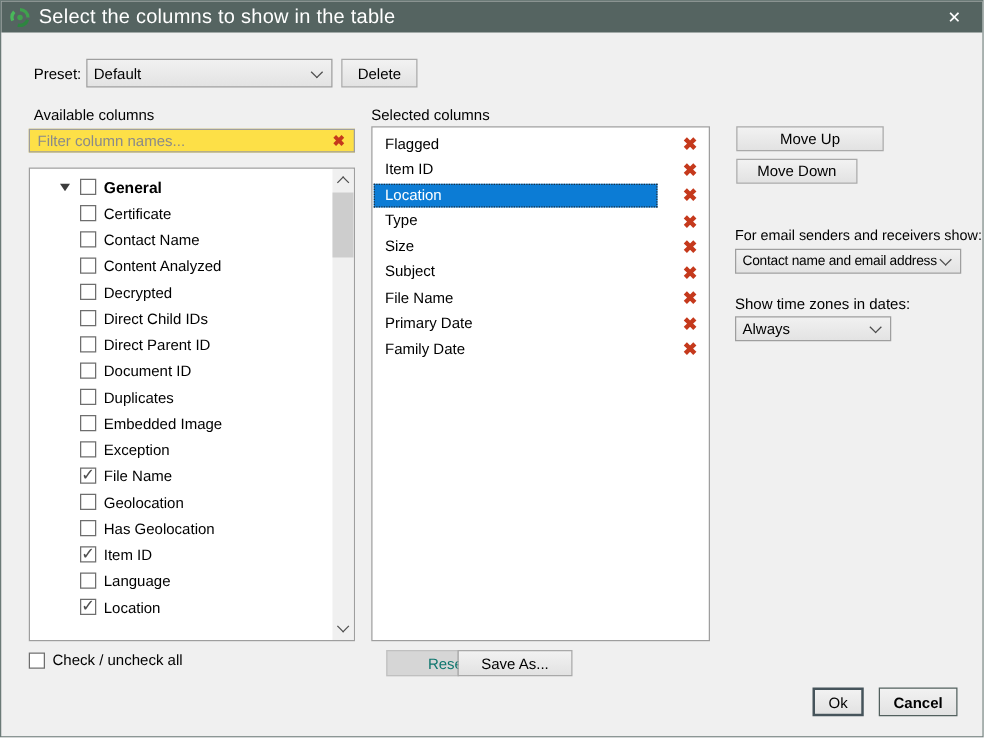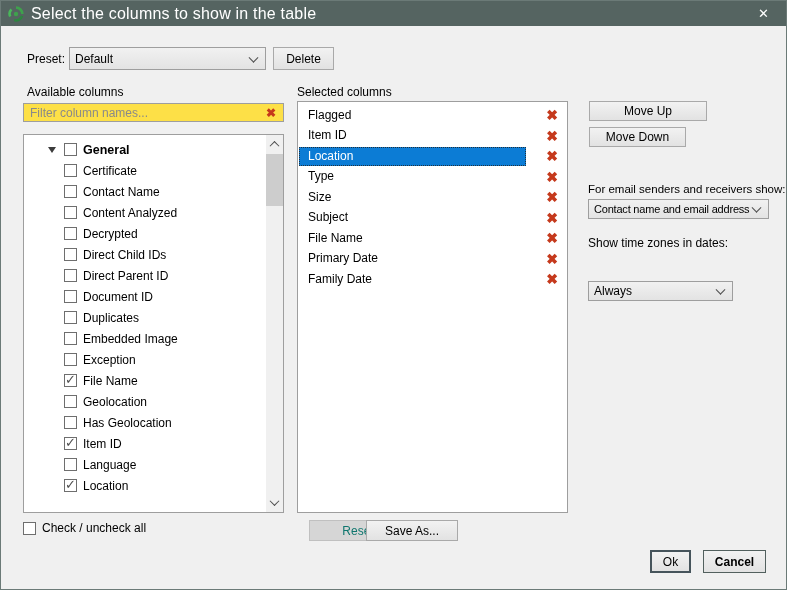--- a/index.html
+++ b/index.html
@@ -240,21 +240,21 @@
   <div class="btn" style="left:588px; top:100px; width:118px; height:20px;">Move Up</div>
   <div class="btn" style="left:588px; top:126px; width:97px; height:20px;">Move Down</div>
 
   <span class="label" style="left:587px; top:182px; font-size:11.5px;">For email senders and receivers show:</span>
   <div class="combo" style="left:587px; top:198px; width:181px; height:20px; font-size:11px; letter-spacing:-0.2px;">
     <span>Contact name and email address</span>
     <span class="chev"></span>
   </div>
 
   <span class="label" style="left:587px; top:235px;">Show time zones in dates:</span>
-  <div class="combo" style="left:587px; top:252px; width:145px; height:20px;margin-top:28px;">
+  <div class="combo" style="left:587px; top:252px; width:125px; height:20px;">
     <span>Always</span>
     <span class="chev"></span>
   </div>
 
   <div class="footer-check">
     <span class="cb"></span>
     <span>Check / uncheck all</span>
   </div>
   <div class="btn disabled" style="left:308px; top:519px; width:58px; height:21px;">Reset</div>
   <div class="btn" style="left:365px; top:519px; width:92px; height:21px;">Save As...</div>

